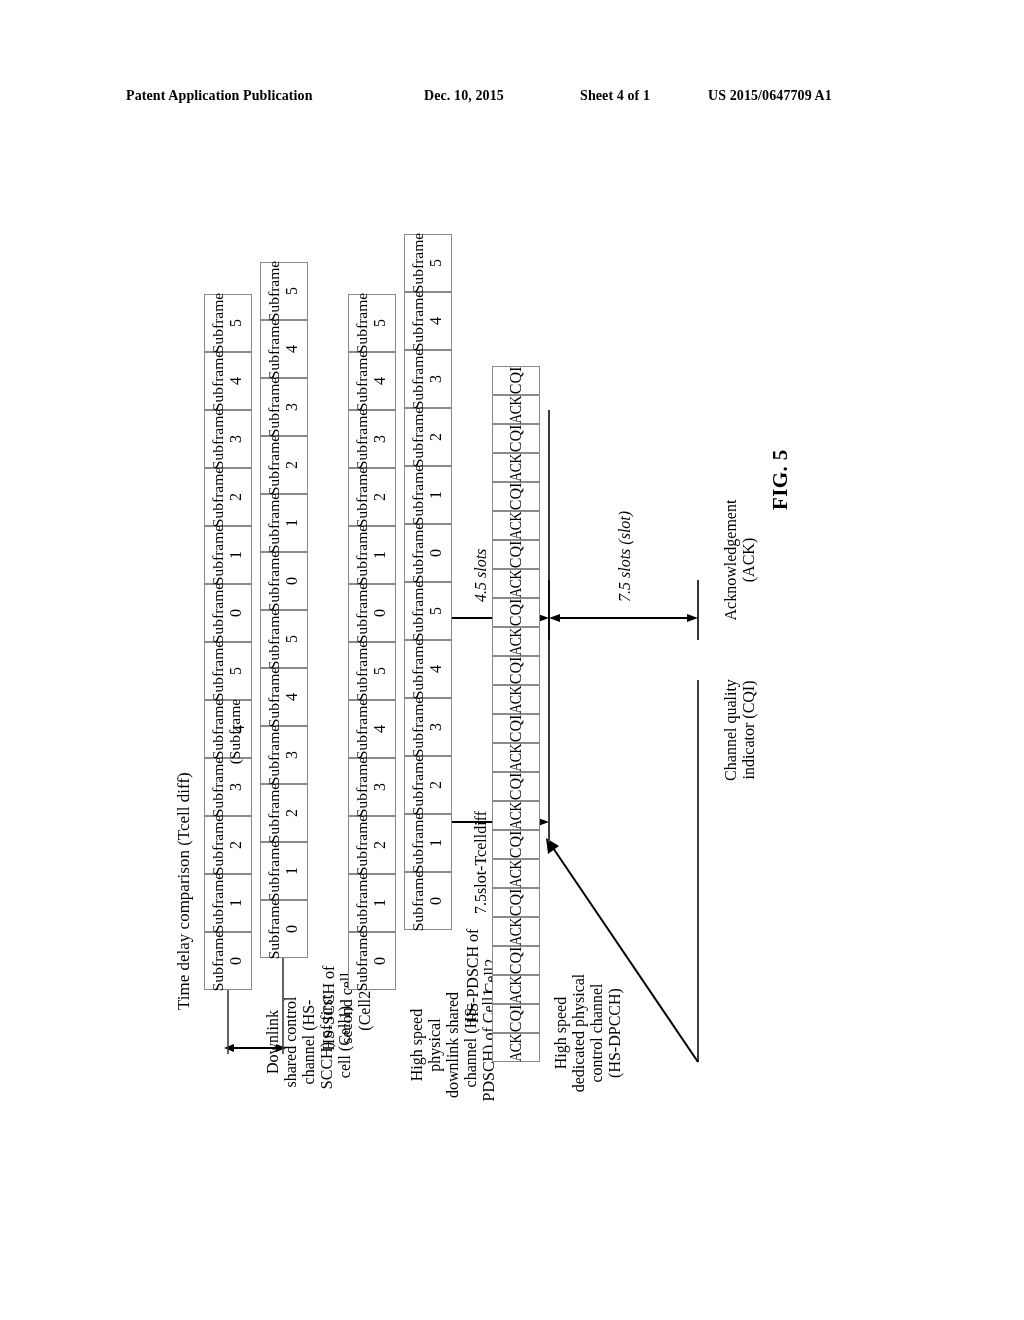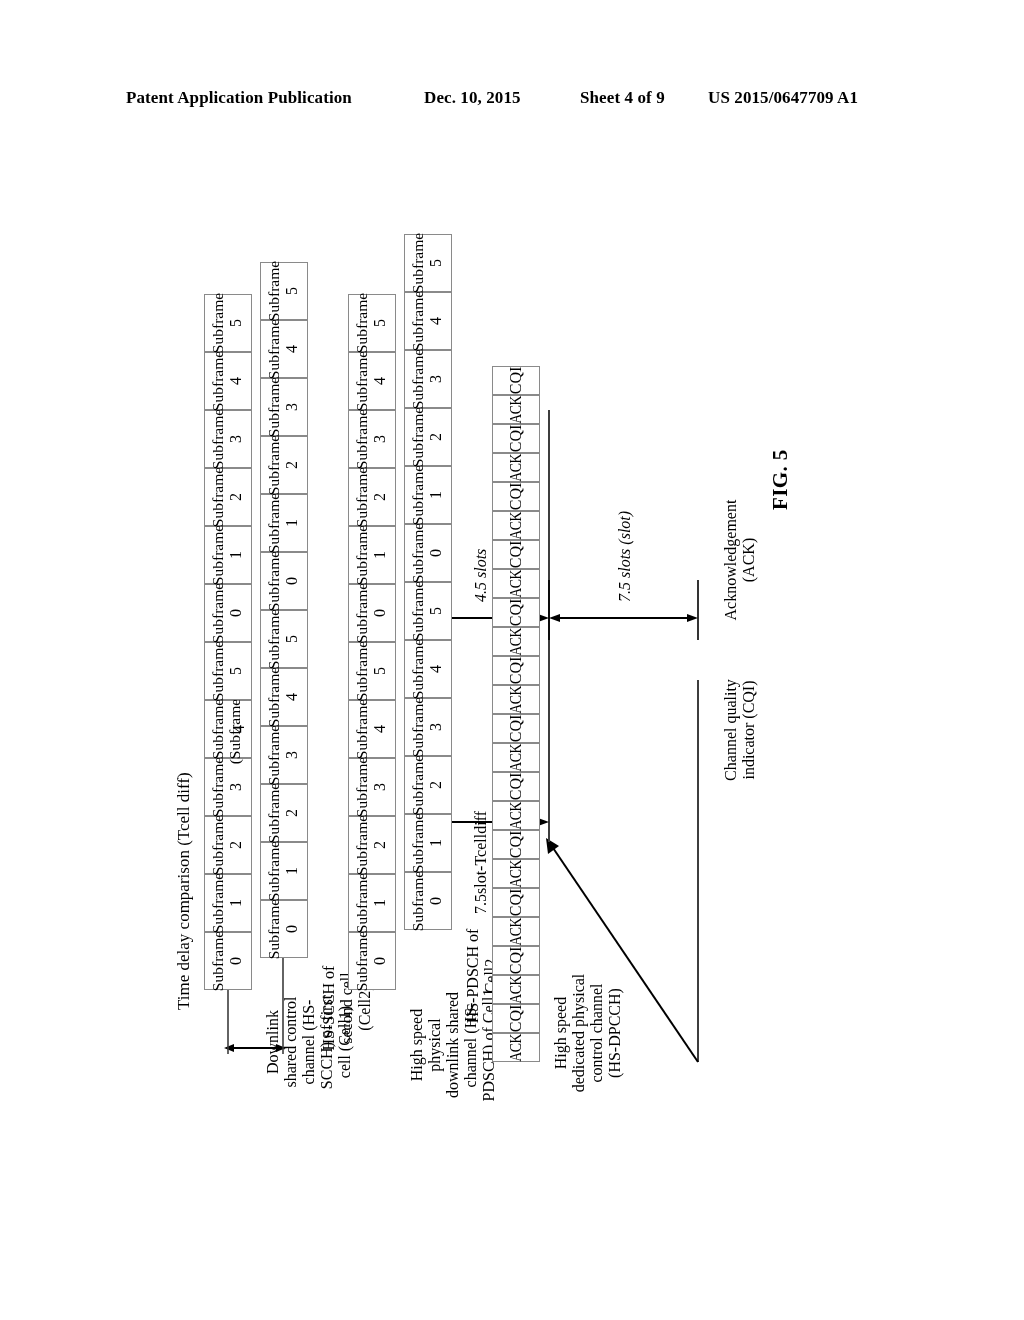--- a/index.html
+++ b/index.html
@@ -17,21 +17,21 @@
   }
 
   
   #page-header {
     position: absolute;
     top: 88px;
     left: 0;
     width: 852px;
     height: 28px;
     font-weight: bold;
-    font-size: 17px;
+    font-size: 14px;
     letter-spacing: 0.1px;
   }
   #page-header .hdr-pub   { position: absolute; left: 126px; top: 0; white-space: nowrap; }
   #page-header .hdr-date  { position: absolute; left: 424px; top: 0; white-space: nowrap; }
   #page-header .hdr-sheet { position: absolute; left: 580px; top: 0; white-space: nowrap; }
   #page-header .hdr-num   { position: absolute; left: 708px; top: 0; white-space: nowrap; }
 
   
   #figure {
     position: absolute;
@@ -158,21 +158,21 @@
     overflow: visible;
     pointer-events: none;
   }
 </style>
 </head>
 <body>
 
 <div id="page-header">
   <span class="hdr-pub">Patent Application Publication</span>
   <span class="hdr-date">Dec. 10, 2015</span>
-  <span class="hdr-sheet">Sheet 4 of 9</span>
+  <span class="hdr-sheet">Sheet 4 of 1</span>
   <span class="hdr-num">US 2015/0647709 A1</span>
 </div>
 
 <div id="figure">
   <div id="rot-frame">
 
     <svg class="overlay" viewBox="0 0 900 760" preserveAspectRatio="none">
 
       <line x1="62" y1="96" x2="62" y2="150" stroke="#000" stroke-width="2"></line>
       <polygon points="62,92 58,102 66,102" fill="#000"></polygon>

